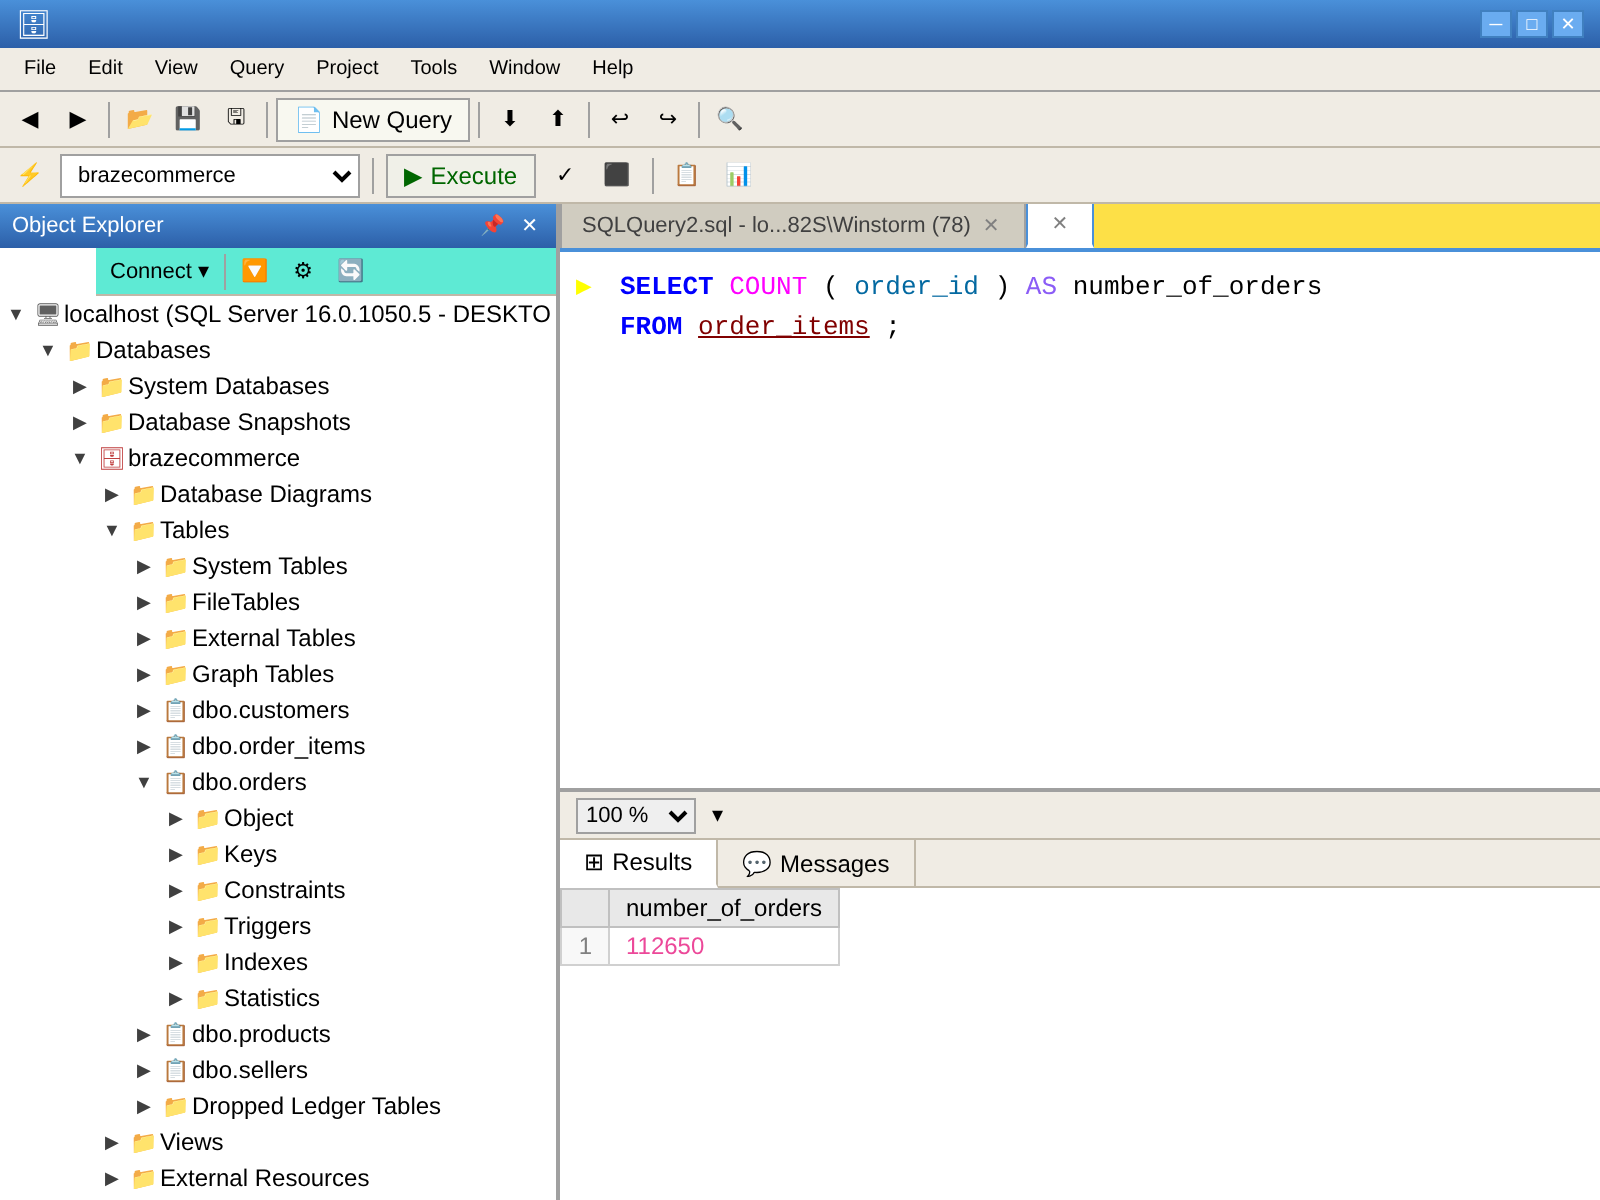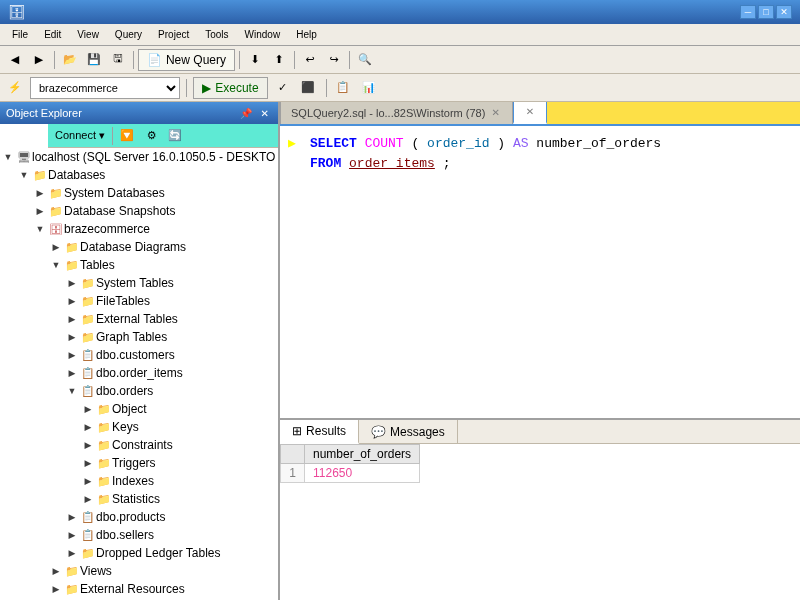--- a/index.html
+++ b/index.html
@@ -566,20 +566,24 @@
         </div>
         <div>
           <span class="kw-from">FROM</span>
           <span> </span>
           <span class="table-name">order_items</span>
           <span>;</span>
         </div>
       </div>
     </div>
 
+    <div class="editor-statusbar">
+      <select class="zoom-select"><option>100 %</option></select>
+      <span>▾</span>
+    </div>
 
     <div class="results-panel">
       <div class="results-tabs" id="results-tabs">
       <div class="result-tab active">
             <span>⊞</span>
             <span>Results</span>
           </div>
           <div class="result-tab">
             <span>💬</span>
             <span>Messages</span>

